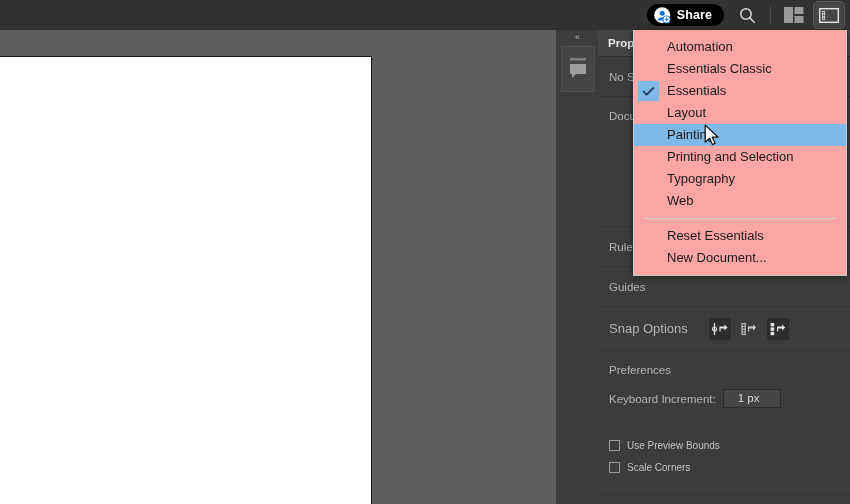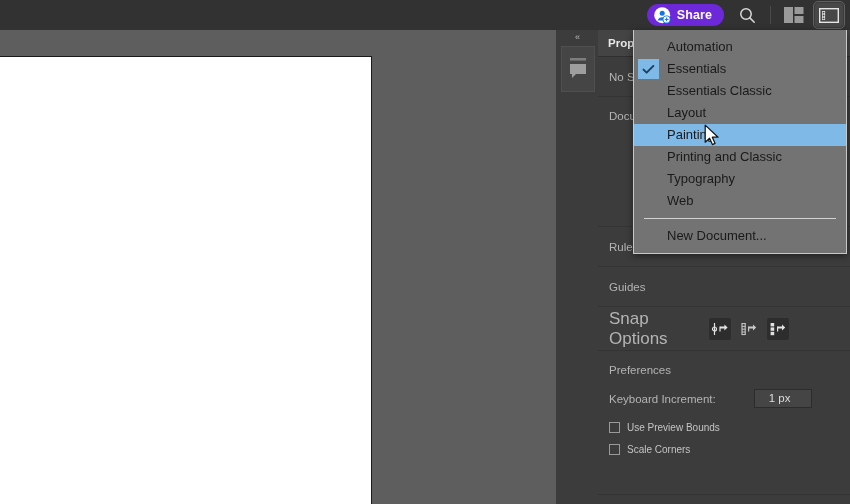--- a/index.html
+++ b/index.html
@@ -25,21 +25,21 @@
     justify-content: flex-end;
   }
   .topbar-left-strip {
     position: absolute; left: 0; top: 0;
     width: 556px; height: 30px;
     background: #323232;
   }
   .share-btn {
     display: flex; align-items: center;
     height: 22px;
-    background: #6d28d9;
+    background: #000000;
     border-radius: 11px;
     padding: 0 12px 0 7px;
     margin-right: 10px;
     cursor: pointer;
   }
   .share-icon { width: 17px; height: 17px; margin-right: 6px; display:block; }
   .share-label {
     color: #ffffff; font-size: 12.5px; font-weight: bold;
     letter-spacing: .1px;
   }
@@ -136,32 +136,32 @@
   .row-48 {
     height: 40px; display:flex; align-items:center;
     padding-left: 11px; box-sizing:border-box;
     border-bottom: 1px solid #343434;
   }
   .snap-row {
     height: 44px; display: flex; align-items: center;
     padding-left: 11px; box-sizing: border-box;
     border-bottom: 1px solid #343434;
   }
-  .snap-label { font-size: 17px; color: #b4b4b4; width: 100px; }
+  .snap-label { font-size: 13px; color: #b4b4b4; width: 100px; }
   .snap-btn {
     width: 22px; height: 22px; margin-right: 7px;
     background: #2d2d2d; border-radius: 2px;
     display: flex; align-items: center; justify-content: center;
     cursor: pointer;
   }
   .snap-btn.off { background: transparent; }
 
   .prefs-wrap { padding: 13px 0 0 11px; }
   .prefs-title { font-size: 11.5px; color: #b4b4b4; margin-bottom: 13px; }
-  .kb-row { display: flex; align-items: center; margin-bottom: 14px; gap: 31px; }
+  .kb-row { display: flex; align-items: center; margin-bottom: 32px; }
   .kb-label { font-size: 11.5px; color: #b4b4b4; margin-right: 7px; }
   .kb-field {
     width: 58px; height: 19px; background: #454545;
     border: 1px solid #2c2c2c; color: #dcdcdc;
     font-size: 11.5px; font-family: "Liberation Sans", sans-serif;
     padding: 0 14px; box-sizing: border-box; line-height: 17px;
   }
   .check-row { display: flex; align-items: center; margin-bottom: 11px; cursor: pointer; }
   .check-box {
     width: 11px; height: 11px; background: #3c3c3c;
@@ -170,21 +170,21 @@
   .check-label { font-size: 10px; color: #c4c4c4; }
   .panel-bottom-sep {
     position: absolute; left: 0; bottom: 9px; width: 252px;
     height: 1px; background: #343434;
   }
 
   
   .menu {
     position: absolute; left: 633px; top: 30px;
     width: 214px;
-    background: #737373;
+    background: #fca5a5;
     border: 1px solid #c8c8c8;
     border-top: none;
     box-shadow: 0 2px 7px rgba(0,0,0,.45);
     padding: 6px 0 6px 0;
     box-sizing: border-box;
   }
   .menu-item {
     position: relative;
     height: 22px; line-height: 22px;
     font-size: 13px; color: #1a1a1a;
@@ -357,55 +357,58 @@
     </div>
   </div>
 
   <div class="menu">
 
     <div class="menu-item">
       <span>Automation</span>
     </div>
 
     <div class="menu-item">
+      <span>Essentials Classic</span>
+    </div>
+
+    <div class="menu-item">
       <span class="menu-check">
         <svg width="13" height="11" viewBox="0 0 13 11">
             <polyline points="1.5,5.6 4.6,8.7 11.4,1.9" fill="none" stroke="#1c3f5e" stroke-width="1.9" stroke-linecap="round" stroke-linejoin="round"></polyline>
           </svg>
       </span>
       <span>Essentials</span>
     </div>
 
     <div class="menu-item">
-      <span>Essentials Classic</span>
-    </div>
-
-    <div class="menu-item">
       <span>Layout</span>
     </div>
 
     <div class="menu-item selected">
       <span>Painting</span>
     </div>
 
     <div class="menu-item">
-      <span>Printing and Classic</span>
+      <span>Printing and Selection</span>
     </div>
 
 
     <div class="menu-item">
       <span>Typography</span>
     </div>
 
     <div class="menu-item">
       <span>Web</span>
     </div>
 
     <div class="menu-sep"></div>
 
+    <div class="menu-item">
+      <span>Reset Essentials</span>
+    </div>
 
     <div class="menu-item">
       <span>New Document...</span>
     </div>
 
   </div>
 
   <svg class="cursor" viewBox="0 0 18 24">
     <path d="M1.2 1.1 L1.2 18.2 L5.6 14.2 L8.4 20.6 L11.1 19.4 L8.3 13.2 L14.1 13.2 Z" fill="#ffffff" stroke="#111111" stroke-width="1.2" stroke-linejoin="round"></path>
   </svg>

